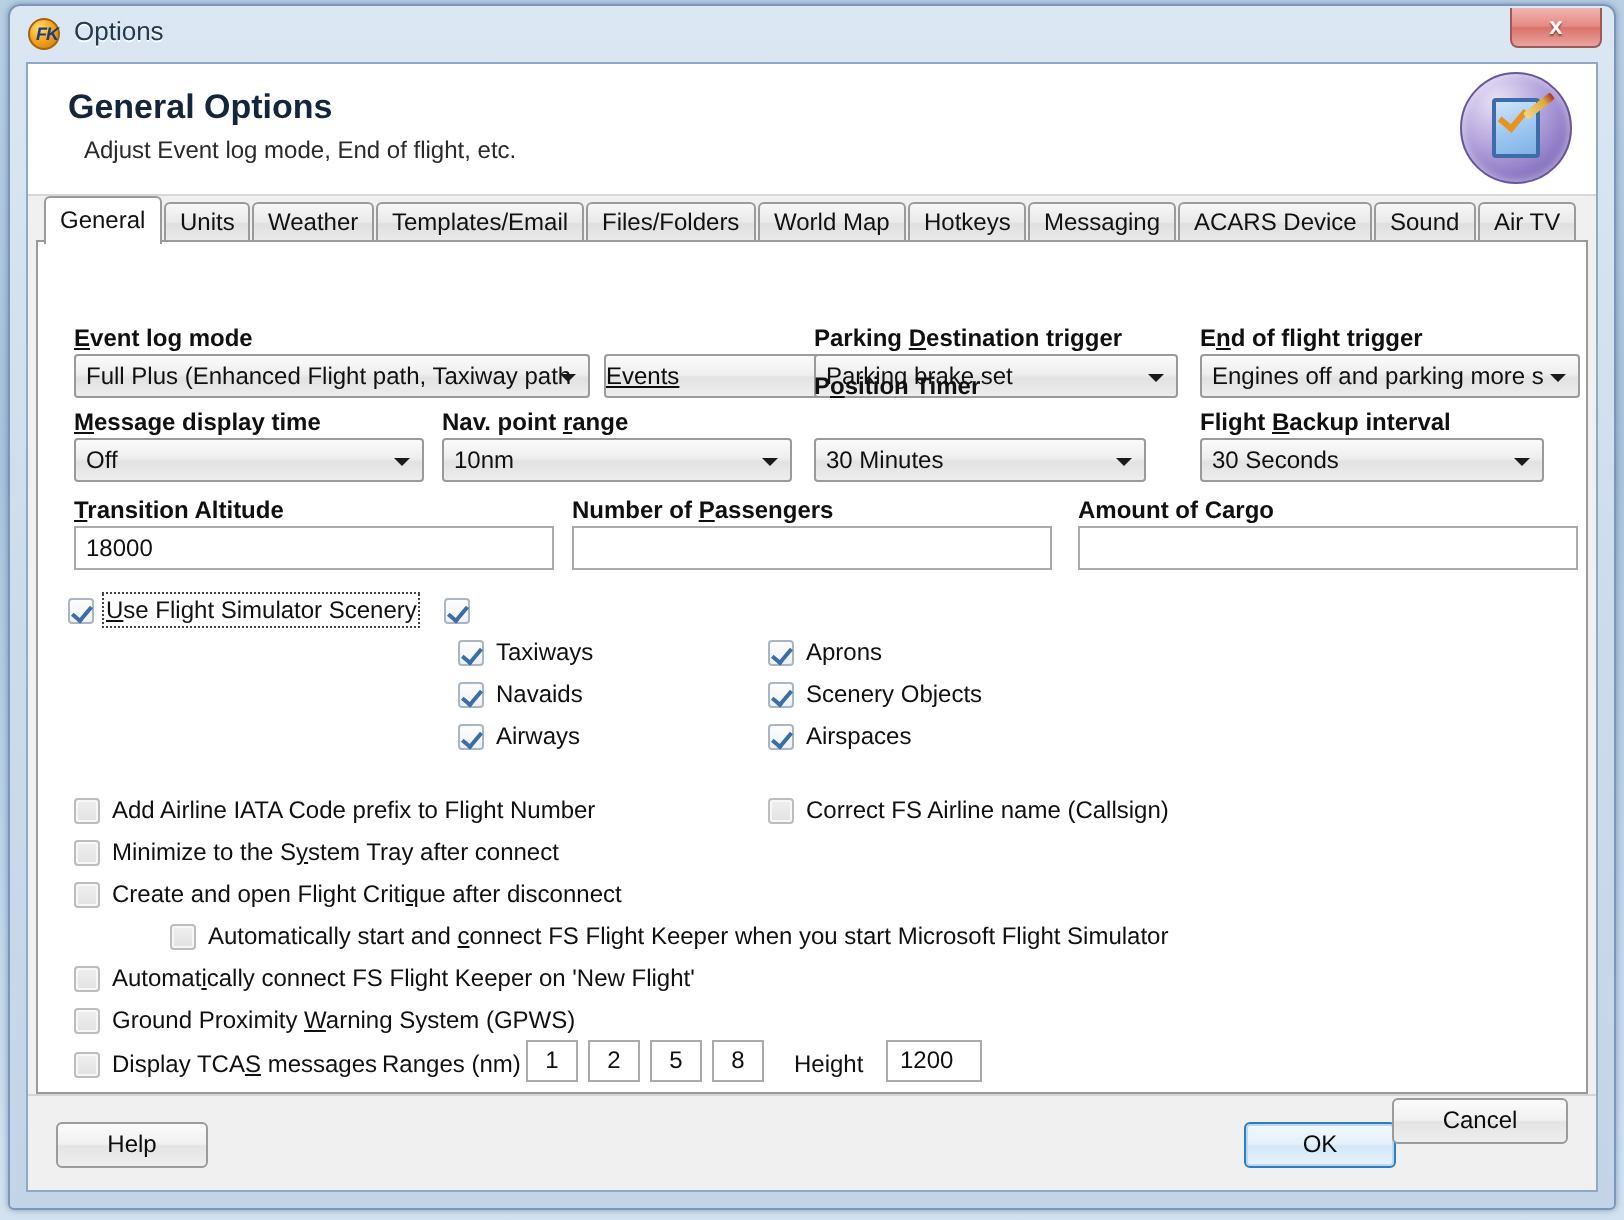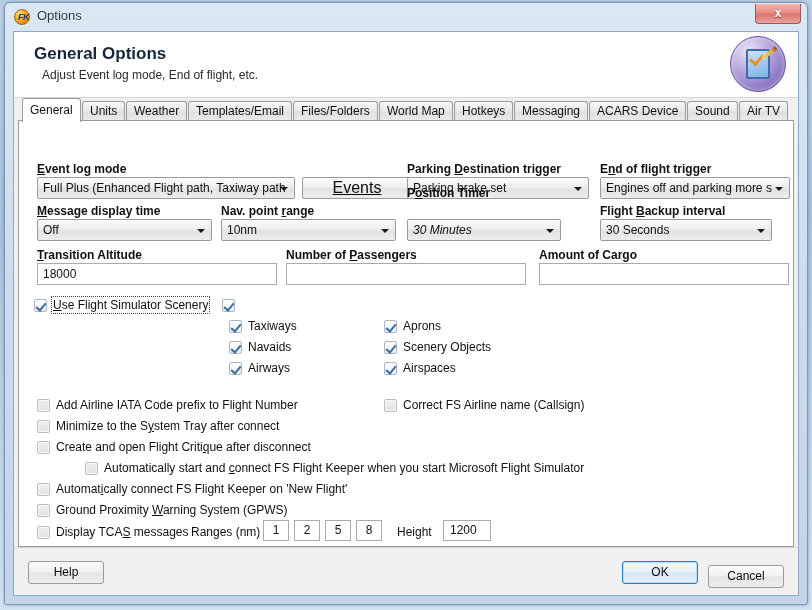--- a/index.html
+++ b/index.html
@@ -155,21 +155,21 @@
     text-align: center; line-height: 21px;
     cursor: pointer;
   }
   .btn.default {
     border: 1px solid #2e7ebb;
     box-shadow: 0 0 0 1px #bcd9f1 inset;
     background: linear-gradient(180deg,#f2f9ff 0%, #e4f0fb 48%, #d3e7f8 52%, #e8f3fd 100%);
   }
   #btn-help  { left: 14px;  bottom: 11px; width: 76px; }
   #btn-ok    { right: 100px; bottom: 11px; width: 76px; }
-  #btn-cancel{ right: 14px; bottom: 7px; width: 76px; }
+  #btn-cancel{ right: 14px; bottom: 23px; width: 88px; }
 
   
   .lbl {
     position: absolute;
     font-size: 12px; font-weight: bold; color: #101010;
     white-space: nowrap;
   }
   .lbl u { text-decoration: underline; }
 
   .combo {
@@ -200,22 +200,22 @@
     padding-left: 5px;
     overflow: hidden; white-space: nowrap;
     cursor: text;
   }
 
   .pushbtn {
     position: absolute; height: 22px;
     border: 1px solid #9b9b9b;
     border-radius: 2px;
     background: linear-gradient(180deg,#fbfbfb 0%, #efefef 48%, #e3e3e3 52%, #ededed 100%);
-    font-size: 16px; color: #0c0c0c;
-    text-align: center; line-height: 20px;
+    font-size: 12px; color: #0c0c0c;
+    line-height: 20px;
     cursor: pointer;
     text-decoration: underline;
   }
 
   
   .cbrow {
     position: absolute;
     font-size: 12px; color: #101010;
     white-space: nowrap;
     cursor: pointer;
@@ -330,21 +330,21 @@
       <div class="lbl" style="left:581px; top:83px;" id="lbl-backup">Flight <u>B</u>ackup interval</div>
 
       <div class="combo" style="left:18px; top:98px; width:175px;">
         <span>Off</span>
         <span class="arrow"></span>
       </div>
       <div class="combo" style="left:202px; top:98px; width:175px;">
         <span>10nm</span>
         <span class="arrow"></span>
       </div>
-      <div class="combo" style="left:388px; top:98px; width:154px;font-style:italic;">
+      <div class="combo" style="left:388px; top:98px; width:166px;">
         <span>30 Minutes</span>
         <span class="arrow"></span>
       </div>
       <div class="combo" style="left:581px; top:98px; width:172px;">
         <span>30 Seconds</span>
         <span class="arrow"></span>
       </div>
 
       <div class="lbl" style="left:18px; top:127px;" id="lbl-transalt"><u>T</u>ransition Altitude</div>
       <div class="lbl" style="left:267px; top:127px;" id="lbl-numpax">Number of <u>P</u>assengers</div>

